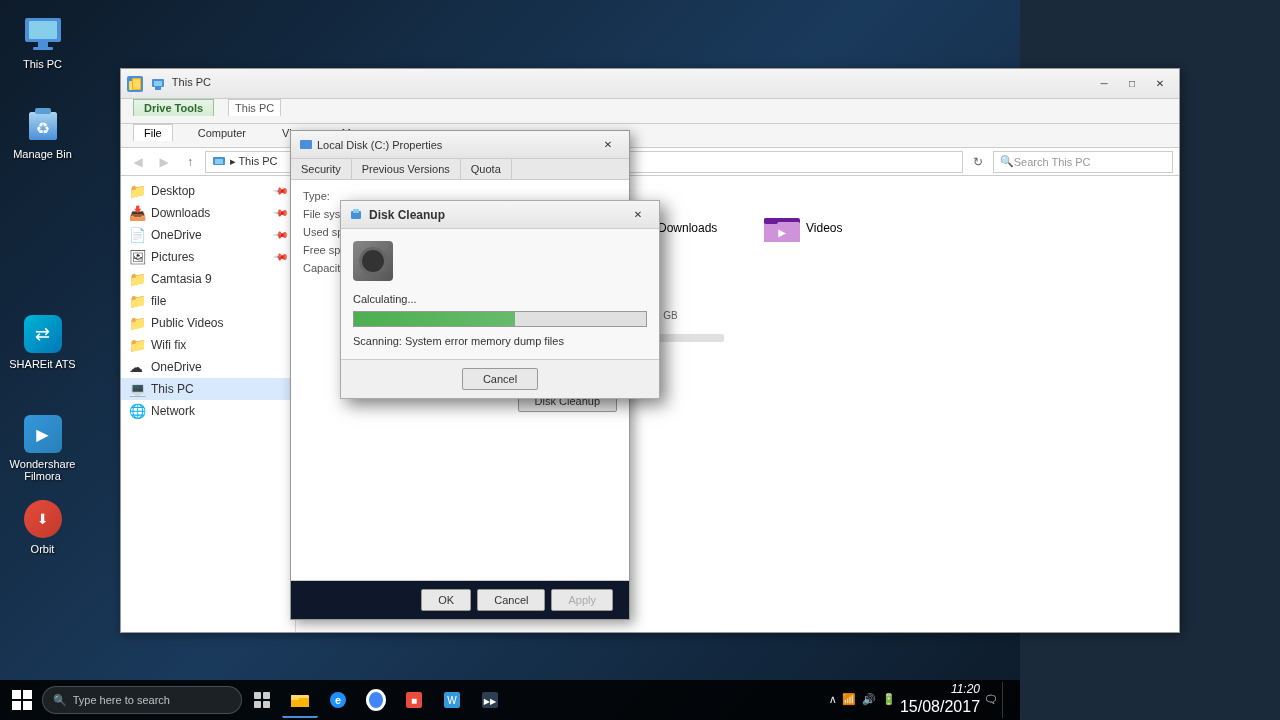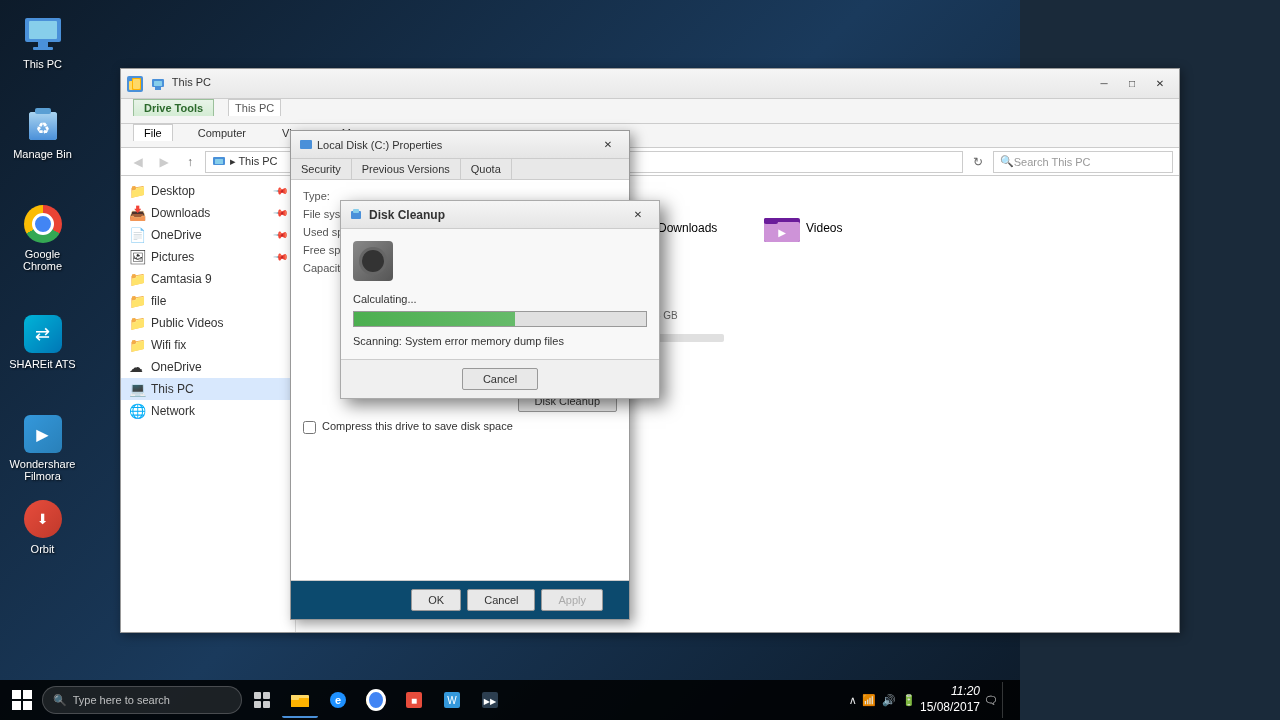--- a/index.html
+++ b/index.html
@@ -475,23 +475,23 @@
     }
     .props-drive-label {
       text-align: center;
       font-size: 11px;
       color: #555;
       margin-bottom: 8px;
     }
     .props-btn-row {
       display: flex;
       gap: 6px;
-      padding: 8px 26px;
+      padding: 8px 16px;
       border-top: 1px solid #ccc;
-      background: #0c4a6e;
+      background: #0f172a;
       justify-content: flex-end;
     }
     .props-btn {
       padding: 4px 16px;
       font-size: 11px;
       background: #e8e8e8;
       border: 1px solid #999;
       cursor: pointer;
       border-radius: 2px;
       color: #333;
@@ -673,21 +673,21 @@
       align-items: center;
       gap: 6px;
       color: rgba(255,255,255,0.9);
       font-size: 11px;
     }
     .clock {
       text-align: right;
       line-height: 1.3;
     }
     .clock-time { font-size: 12px; font-style: italic; }
-    .clock-date { font-size: 12px; }
+    .clock-date { font-size: 16px; }
     .desktop-btn {
       width: 6px;
       height: 36px;
       border-left: 1px solid rgba(255,255,255,0.2);
       cursor: pointer;
     }
   </style>
 </head>
 <body>
 
@@ -716,26 +716,20 @@
               <stop offset="1" stop-color="#4a90d9"></stop>
             </linearGradient>
           </defs>
         <rect x="10" y="4" width="16" height="6" rx="2" fill="#5a9fd4"></rect>
         <text x="18" y="30" text-anchor="middle" fill="white" font-size="16">♻</text>
       </svg>
     </div>
     <span class="icon-label">Manage Bin</span>
   </div>
 
-  <div class="desktop-icon" style="left:5px; top:200px;">
-    <div class="icon-img">
-      <div class="chrome-icon"></div>
-    </div>
-    <span class="icon-label">Google<br>Chrome</span>
-  </div>
 
   <div class="desktop-icon" style="left:5px; top:310px;">
     <div class="icon-img">
       <div class="shareit-icon">⇄</div>
     </div>
     <span class="icon-label">SHAREit ATS</span>
   </div>
 
   <div class="desktop-icon" style="left:5px; top:410px;">
     <div class="icon-img">
@@ -992,24 +986,20 @@
       <div class="props-row">
         <span class="props-label">Capacity:</span>
         <span class="props-value">1,57,64,92,03,200 bytes</span>
         <span style="font-size:11px;margin-left:4px;">146 GB</span>
       </div>
       <div class="disk-pie"></div>
       <div class="props-drive-label">Drive C:</div>
       <div style="text-align:right; margin-bottom:8px;">
         <button class="props-btn">Disk Cleanup</button>
       </div>
-      <div class="checkbox-row">
-        <input type="checkbox" style="">
-        <label>Compress this drive to save disk space</label>
-      </div>
     </div>
     <div class="props-btn-row">
       <button class="props-btn">OK</button>
       <button class="props-btn">Cancel</button>
       <button class="props-btn disabled">Apply</button>
     </div>
   </div>
 
   <div class="cleanup-dialog">
     <div class="cleanup-title-bar">

